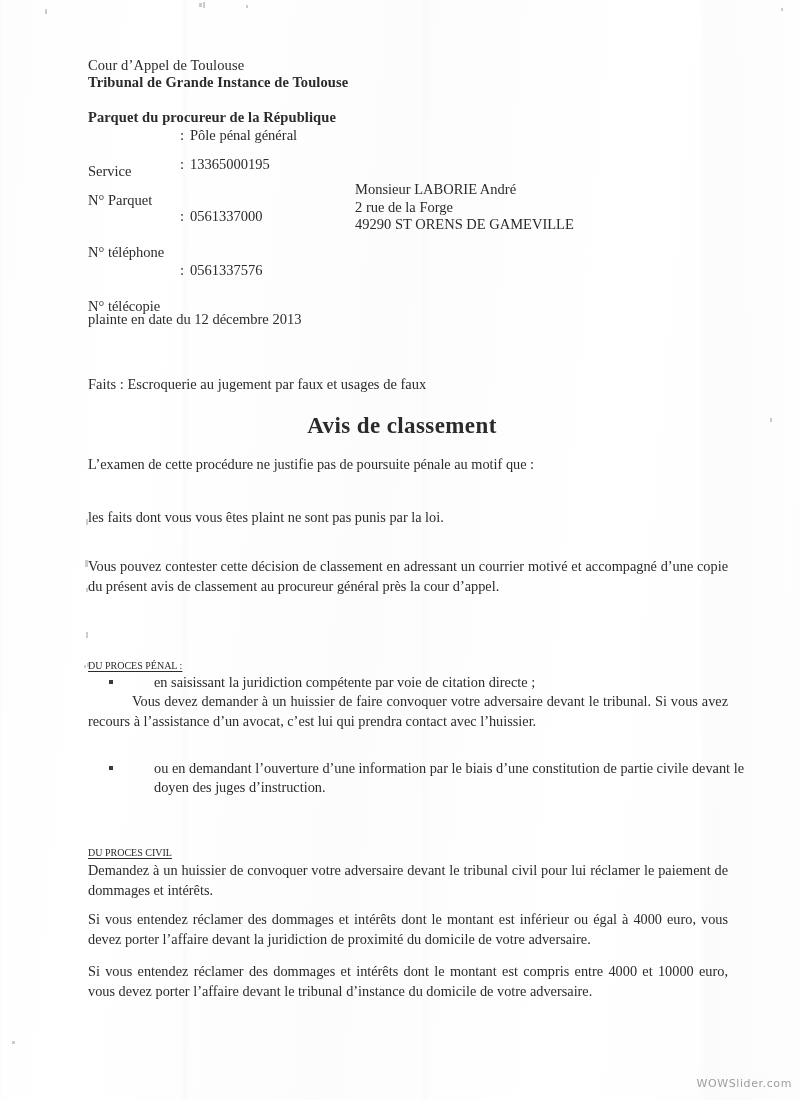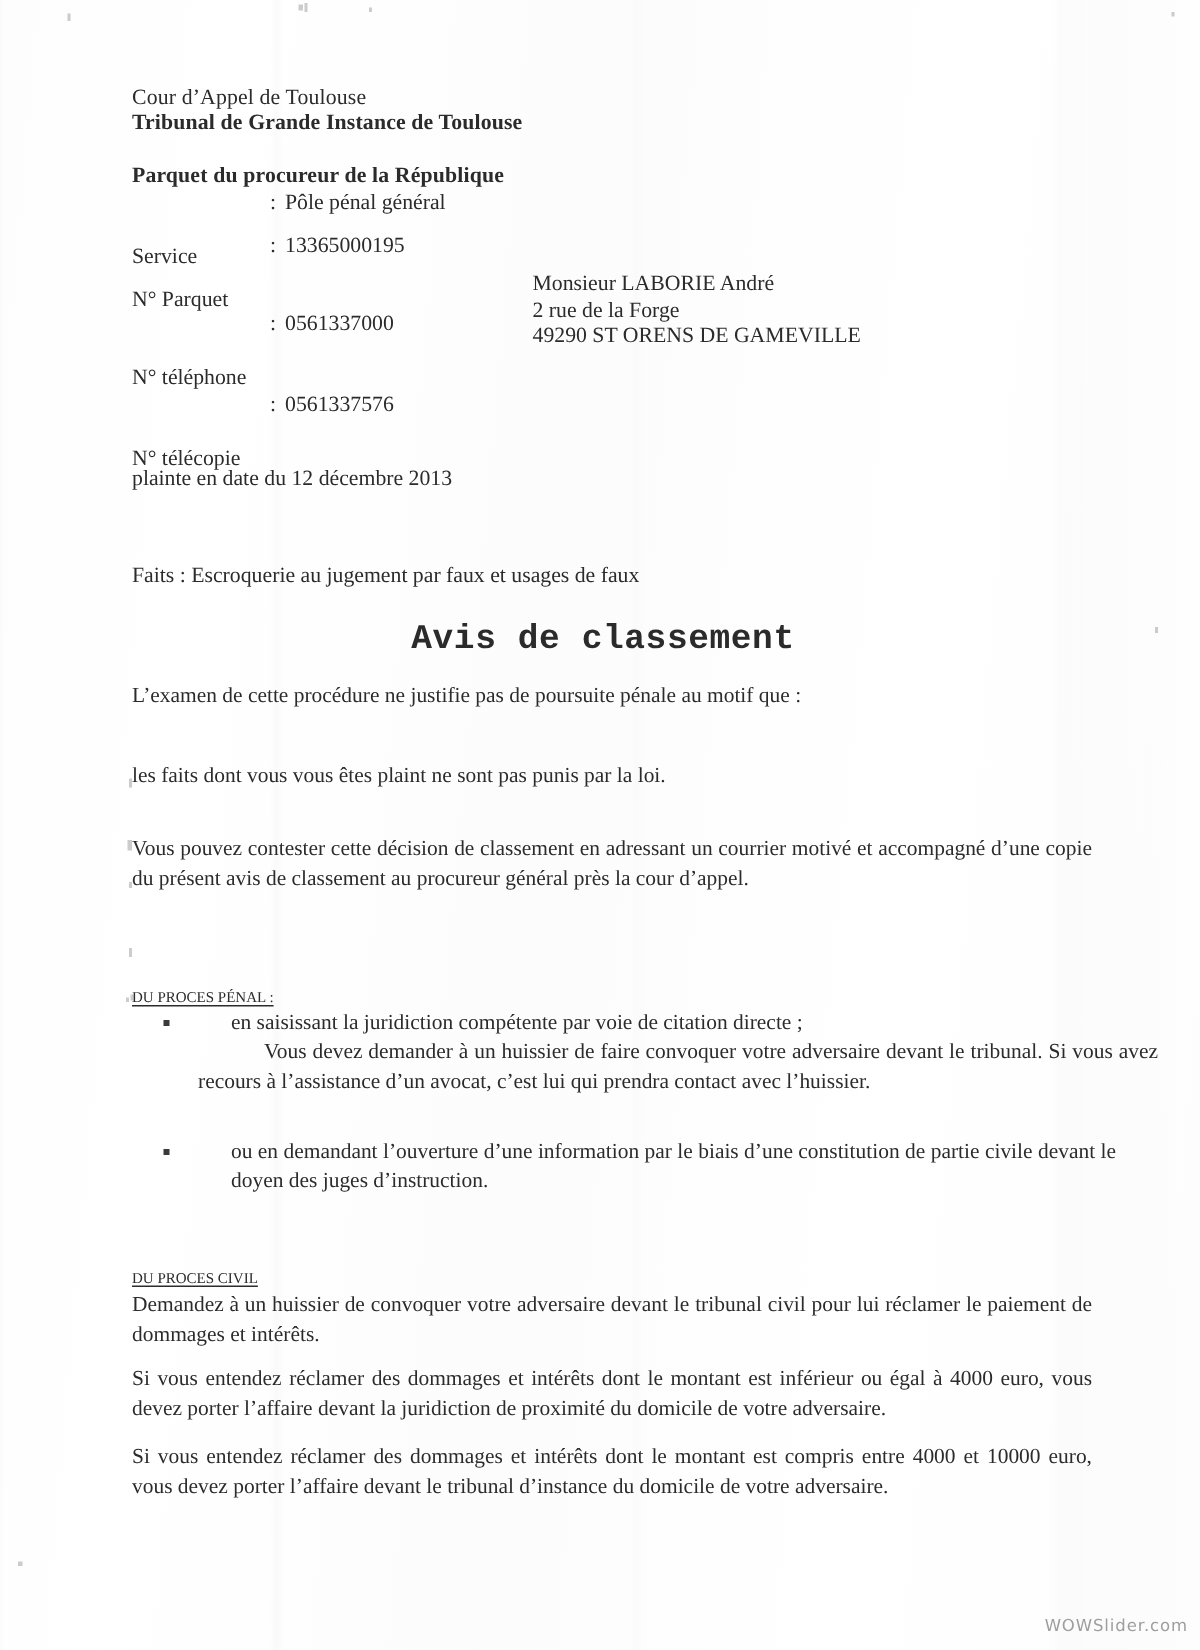--- a/index.html
+++ b/index.html
@@ -88,21 +88,20 @@
     font-size: 14.5px;
     line-height: 19px;
   }
 
   .doc-title {
     font-size: 23px;
     font-weight: bold;
     letter-spacing: 0.4px;
     text-align: center;
     width: 640px;
-    font-family: Liberation Mono, monospace;
   }
 
   .para {
     font-size: 14.3px;
     line-height: 19.5px;
     text-align: justify;
     width: 640px;
   }
 
   .sec-head {
@@ -121,21 +120,21 @@
   }
   .bullet-mark {
     position: absolute;
     left: 5px;
     top: 7px;
     width: 4px;
     height: 4px;
     background: #3a3a3a;
   }
   .bullet-first-line { padding-left: 50px; }
-  .indent-para { text-indent: 44px; margin-left: 44px; }
+  .indent-para { text-indent: 44px; }
 
   
   .watermark {
     position: absolute;
     right: 8px;
     bottom: 10px;
     font-family: "DejaVu Sans", sans-serif;
     font-size: 11px;
     letter-spacing: 0.6px;
     color: #8d8d8d;

